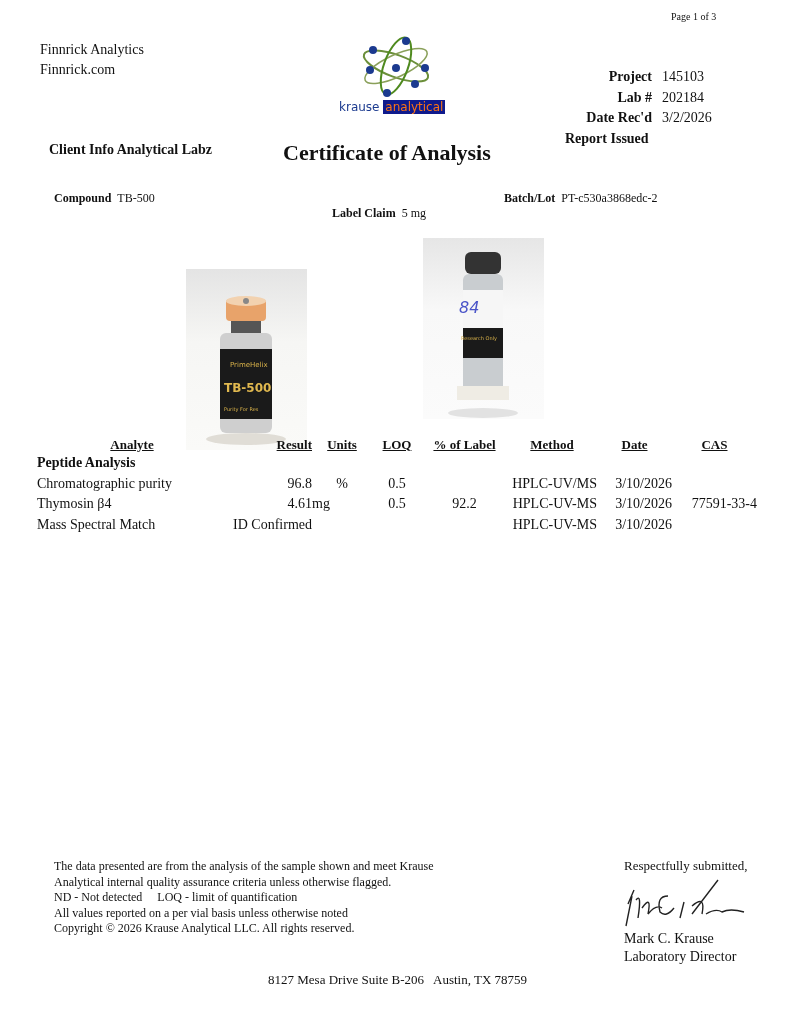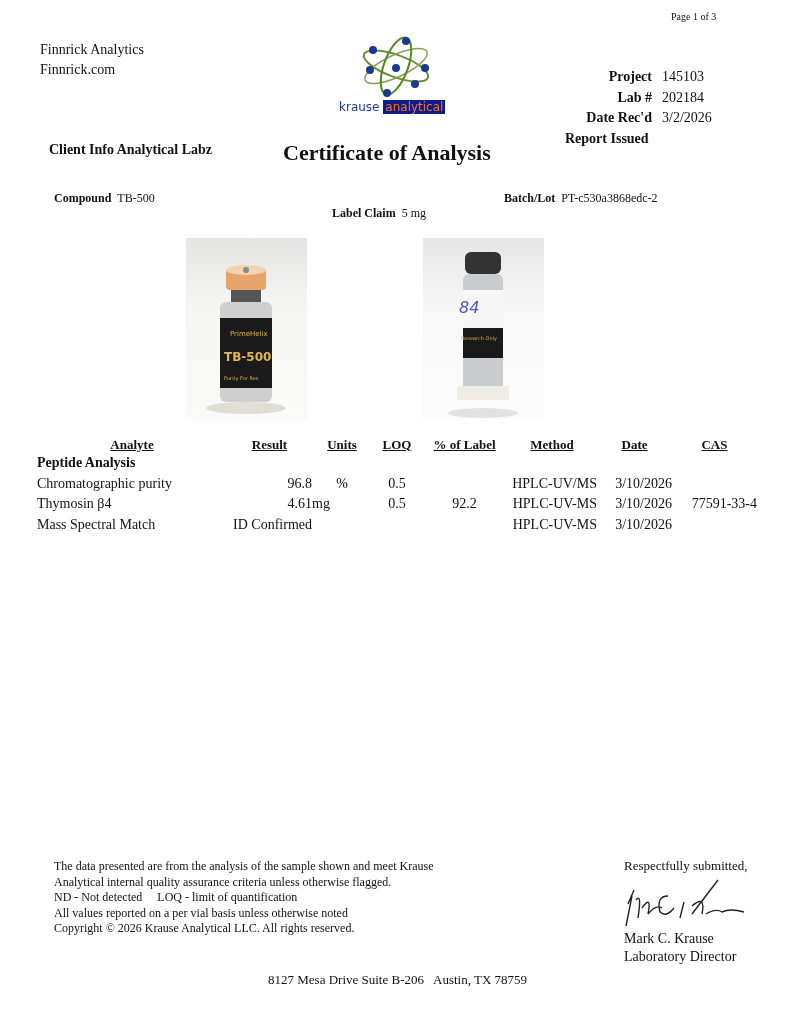--- a/index.html
+++ b/index.html
@@ -83,21 +83,21 @@
 <div class="abs field" style="left:54px;">
   <b>Compound</b><span>TB-500</span>
 </div>
 <div class="abs field" style="left:332px;margin-top:15px;">
   <b>Label Claim</b><span>5 mg</span>
 </div>
 <div class="abs field" style="left:504px;">
   <b>Batch/Lot</b><span>PT-c530a3868edc-2</span>
 </div>
 
-<div class="abs photo" style="left:186px;background:linear-gradient(#e4e4e4 0%,#f6f6f4 40%,#fafaf8 100%);">
+<div class="abs photo" style="left:186px;background:linear-gradient(#e4e4e4 0%,#f6f6f4 40%,#fafaf8 100%);margin-top:31px;">
   <svg width="121" height="181" viewBox="0 0 121 181">
     <ellipse cx="60" cy="170" rx="40" ry="6" fill="#e0ddd6"></ellipse>
     <rect x="40" y="30" width="40" height="22" rx="4" fill="#e8a36a"></rect>
     <ellipse cx="60" cy="32" rx="20" ry="5" fill="#f2d2b0"></ellipse>
     <circle cx="60" cy="32" r="3" fill="#888"></circle>
     <rect x="45" y="52" width="30" height="12" fill="#555"></rect>
     <rect x="34" y="64" width="52" height="100" rx="6" fill="#cfcfcf"></rect>
     <rect x="34" y="80" width="52" height="70" fill="#1a1a1a"></rect>
     <text x="44" y="98" font-size="7" fill="#d9b24a" font-family="DejaVu Sans">PrimeHelix</text>
     <text x="38" y="123" font-size="12" fill="#e0b84f" font-family="DejaVu Sans" font-weight="bold">TB-500</text>
@@ -126,21 +126,21 @@
         <col style="width:60px">
         <col style="width:50px">
         <col style="width:85px">
         <col style="width:90px">
         <col style="width:75px">
         <col style="width:85px">
     </colgroup>
     <thead>
       <tr>
         <th style="text-align:center">Analyte</th>
-        <th style="text-align:center">Result</th>
+        <th style="text-align:right">Result</th>
         <th>Units</th>
         <th>LOQ</th>
         <th>% of Label</th>
         <th>Method</th>
         <th>Date</th>
         <th>CAS</th>
       </tr>
     </thead>
     <tbody>
       <tr>

